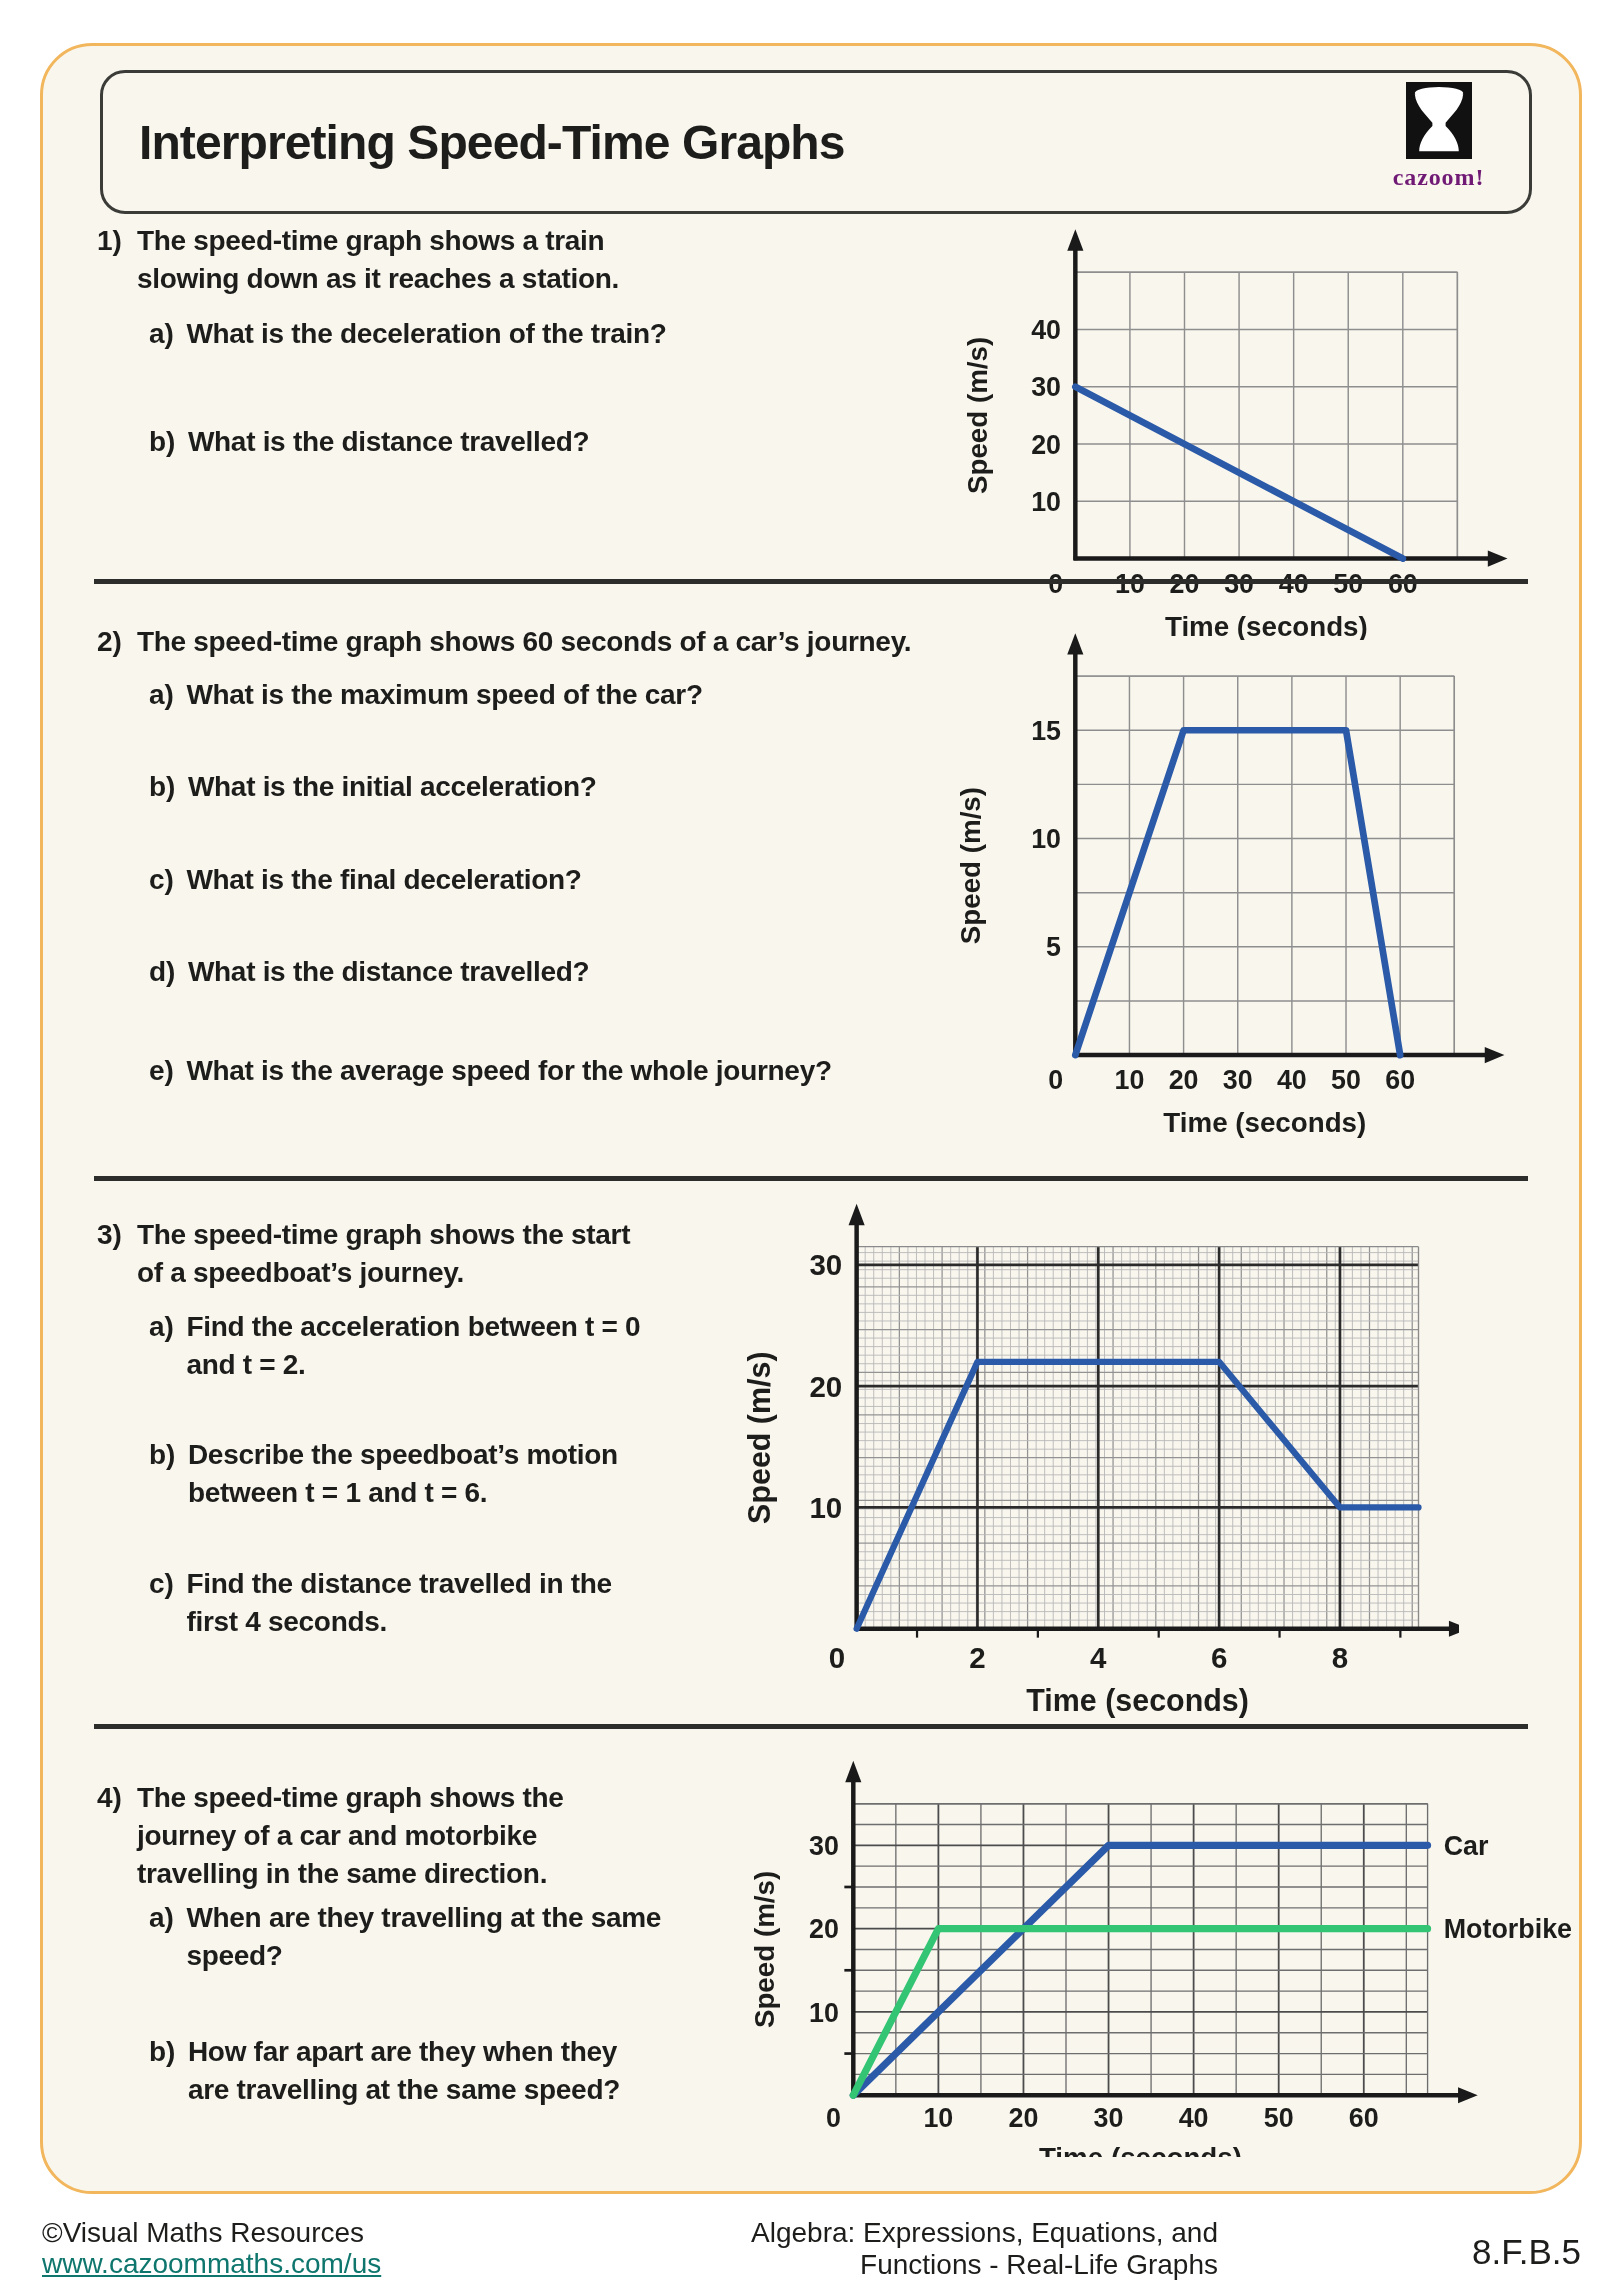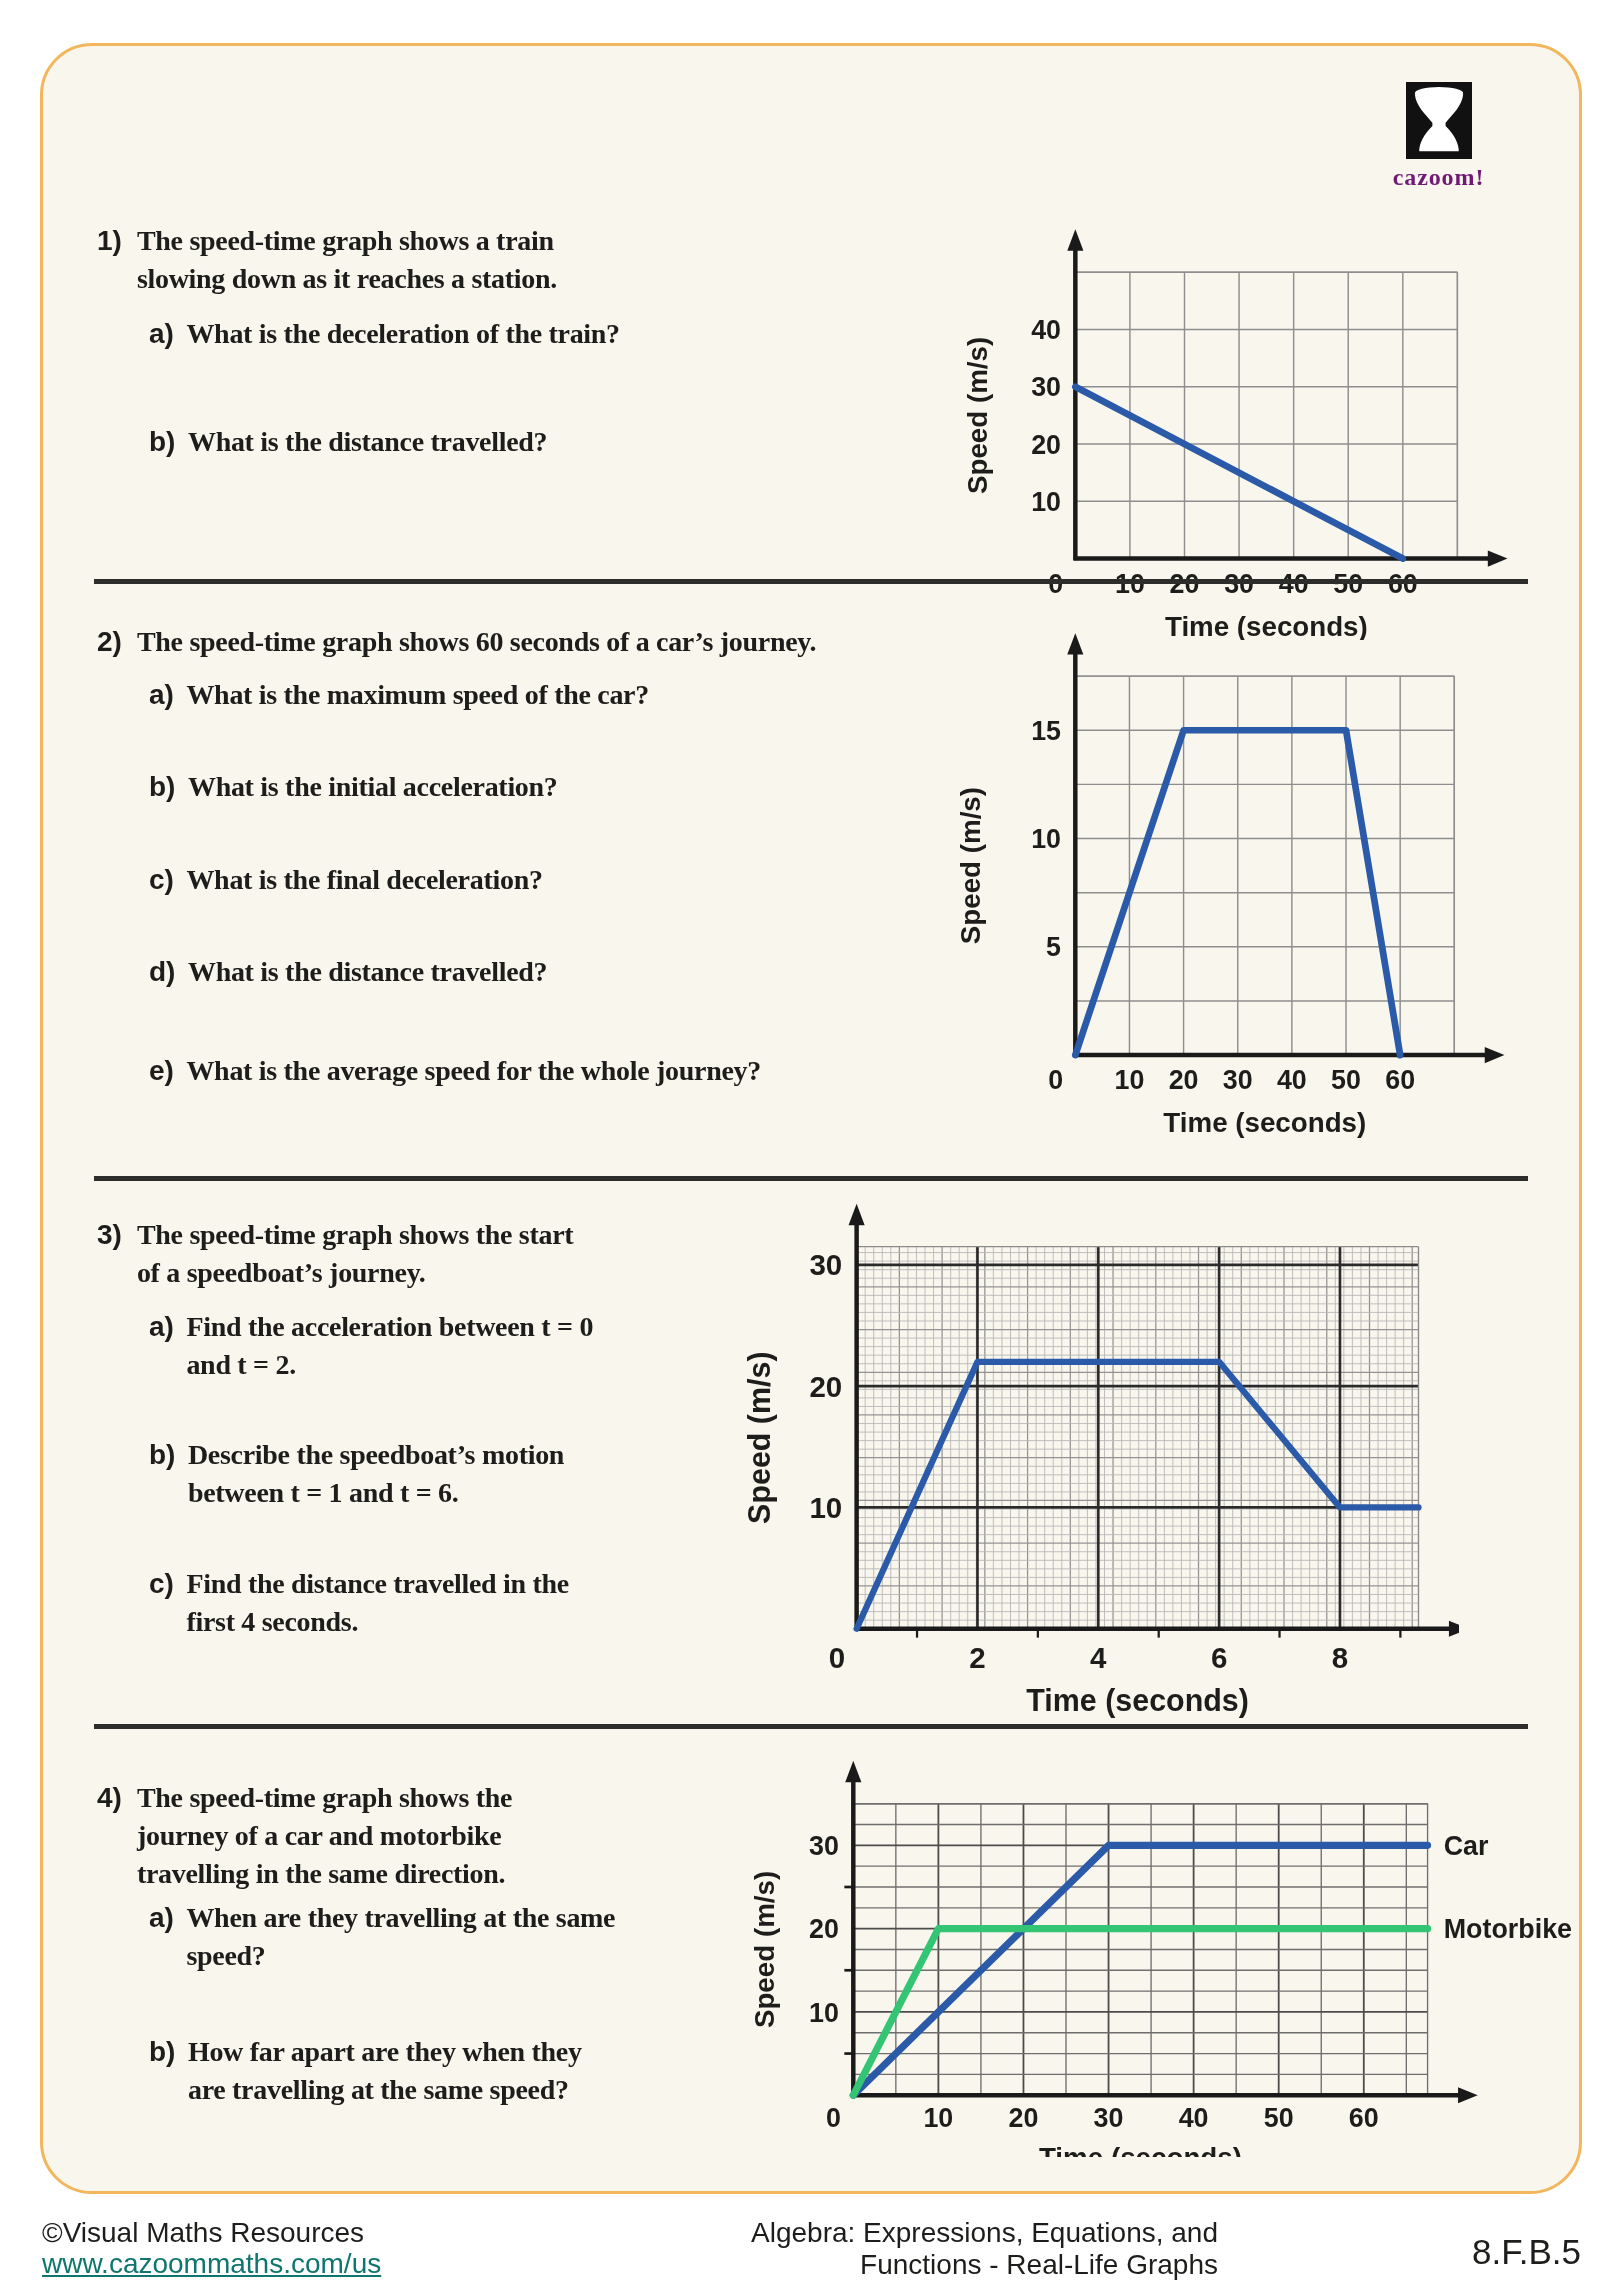--- a/index.html
+++ b/index.html
@@ -12,36 +12,39 @@
               display:flex;align-items:center;}
   .title{margin:0 0 0 36px;font-size:48px;font-weight:bold;letter-spacing:-0.9px;color:#1d1d1b;}
   .logo{position:absolute;left:1376px;top:82px;width:125px;text-align:center;}
   .logo-box{display:inline-block;width:66px;height:77px;background:#111;}
   .logo-text{font-family:"Liberation Serif",serif;font-weight:bold;font-size:24px;
              letter-spacing:0.9px;margin-top:1.8px;color:#701a75;}
   .q-main{position:absolute;left:97px;display:flex;gap:15px;}
   .q-part{position:absolute;left:149px;display:flex;gap:12.5px;}
   .qnum{font-size:28px;font-weight:bold;line-height:38px;white-space:nowrap;}
   .qtext{font-size:28px;font-weight:bold;line-height:38px;white-space:pre-line;
-         letter-spacing:-0.3px;margin:0;max-width:1030px;font-family:Liberation Serif, serif;}
+         letter-spacing:-0.3px;margin:0;max-width:1030px;}
   .divider{position:absolute;left:94px;width:1434px;height:5.4px;background:#2d2d2b;}
   .chart{position:absolute;}
   .chart text{font-family:"Liberation Sans",sans-serif;font-weight:bold;fill:#1d1d1b;}
   .footer-left{position:absolute;left:42px;top:2217px;font-size:28px;line-height:31px;}
   .footer-left a{color:#0f766e;text-decoration:underline;}
   .footer-center{position:absolute;left:322px;top:2217px;width:896px;text-align:right;
                  font-size:28px;line-height:32px;white-space:pre-line;}
   .footer-right{position:absolute;right:41px;top:2232px;font-size:35px;}
 </style>
 </head>
 <body>
 
 <div class="page">
   <div class="sheet"></div>
 
+  <div class="header-box">
+    <h1 class="title">Interpreting Speed-Time Graphs</h1>
+  </div>
   <div class="logo">
     <span class="logo-box">
       <svg width="66" height="77" viewBox="0 0 60 70">
         <ellipse cx="30" cy="10" rx="22" ry="5.5" fill="#fff"></ellipse>
         <path d="M8,11 C9,22 18,30 24,37 L24,40 C16,48 12,56 12,63 L48,63 C48,56 44,48 36,40 L36,37 C42,30 51,22 52,11 C40,15 20,15 8,11 Z" fill="#fff"></path>
       </svg>
     </span>
     <div class="logo-text">cazoom!</div>
   </div>
 

